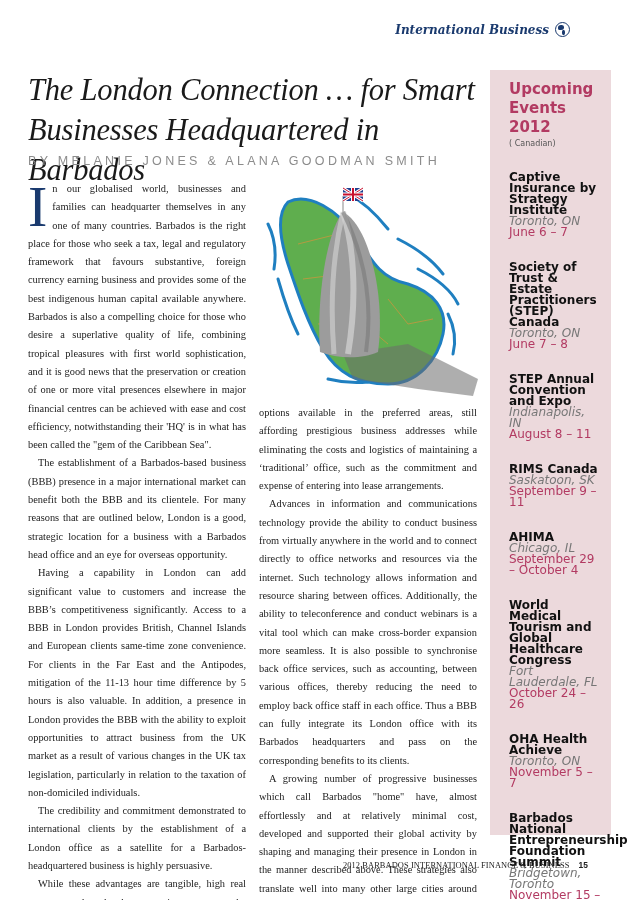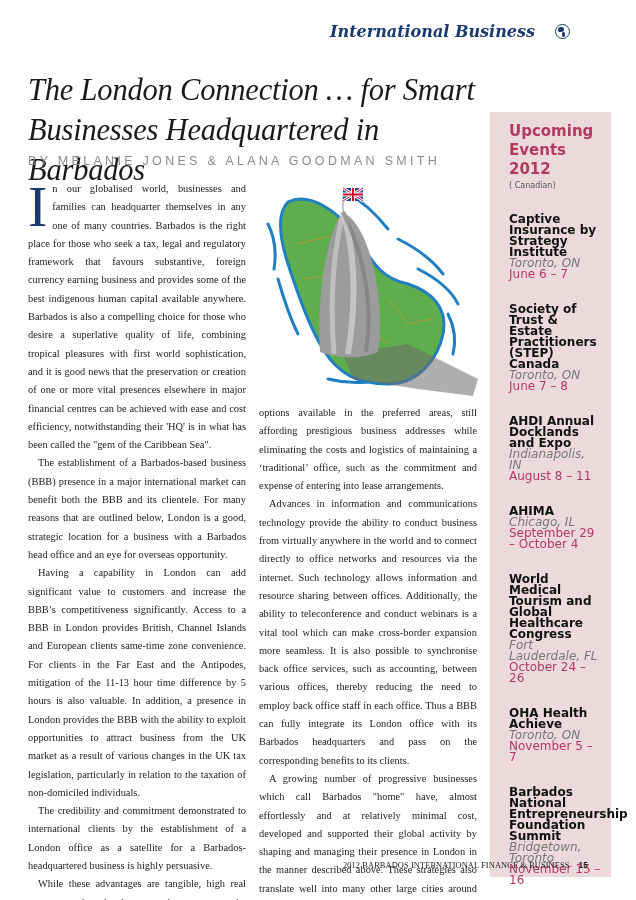--- a/index.html
+++ b/index.html
@@ -1,35 +1,35 @@
 <!DOCTYPE html>
 <html><head>
   <meta charset="utf-8">
   <style>
     html, body { margin: 0; padding: 0; background: #ffffff; }
     body { width: 636px; height: 900px; position: relative; overflow: hidden; font-family: "Liberation Serif", serif; color: #1e1e1e; }
 
-    .section-header { position: absolute; top: 22px; right: 66px; font-family: "DejaVu Serif", serif; font-style: italic; font-weight: bold; font-size: 16px; color: #1a3a6e; display: flex; align-items: center; gap: 20px; justify-content: space-between; }
+    .section-header { position: absolute; top: 22px; right: 66px; font-family: "DejaVu Serif", serif; font-style: italic; font-weight: bold; font-size: 12px; color: #1a3a6e; display: flex; align-items: center; gap: 6px; justify-content: space-between; }
     .globe { width: 15px; height: 15px; border: 1.5px solid #1a3a6e; border-radius: 50%; position: relative; box-sizing: border-box; overflow: hidden; }
     .globe::before { content: ""; position: absolute; left: 2px; top: 2px; width: 6px; height: 5px; background: #1a3a6e; border-radius: 50% 40% 50% 30%; }
     .globe::after { content: ""; position: absolute; left: 6px; top: 7px; width: 3px; height: 5px; background: #1a3a6e; border-radius: 40%; }
 
     .title { position: absolute; left: 28px; top: 70px; width: 450px; font-family: "Liberation Serif", serif; font-size: 30.5px; line-height: 40px; color: #1a1a1a; letter-spacing: -0.2px; margin: 0; font-weight: normal; font-style: italic; }
     .byline { position: absolute; left: 28px; top: 154px; font-family: "Liberation Sans", sans-serif; font-size: 12.5px; letter-spacing: 3.3px; color: #8c8c8c; }
 
     .col { position: absolute; font-family: "Liberation Serif", serif; font-size: 10.4px; line-height: 18.3px; text-align: justify; color: #222; }
     .col p { margin: 0; text-indent: 10px; }
     .col p.first { text-indent: 0; }
     .col1 { left: 28px; top: 180px; width: 218px; }
     .col2 { left: 259px; top: 404px; width: 218px; }
     .dropcap { float: left; font-family: "Liberation Serif", serif; font-size: 58px; line-height: 46px; color: #1a3a6e; margin: 4px 5px 0 0; height: 48px; }
 
     .illustration { position: absolute; left: 258px; top: 184px; width: 224px; height: 212px; }
 
-    .sidebar { position: absolute; left: 490px; top: 70px; width: 121px; height: 765px; background: #ecd9dc; box-sizing: border-box; padding: 10px 10px 0 19px; font-family: "DejaVu Sans", sans-serif; margin-top: 42px; }
+    .sidebar { position: absolute; left: 490px; top: 70px; width: 121px; height: 765px; background: #ecd9dc; box-sizing: border-box; padding: 10px 10px 0 19px; font-family: "DejaVu Sans", sans-serif; }
     .sb-title { font-size: 15px; line-height: 19px; font-weight: bold; color: #b23a62; margin: 0; }
     .sb-sub { font-size: 8px; color: #555; margin-top: 2px; }
     .event { margin-top: 24px; font-size: 12px; line-height: 11px; }
     .event:first-of-type { margin-top: 27px; }
     .ev-name { font-weight: bold; color: #111; }
     .ev-loc { font-style: italic; color: #777; }
     .ev-date { color: #b23a62; }
     .sb-note { margin-top: 24px; font-size: 7.6px; line-height: 11px; font-weight: bold; color: #777; letter-spacing: 0.2px; }
     .sb-note .strong { color: #111; }
 
@@ -104,23 +104,28 @@
     <div class="ev-name">Captive Insurance by Strategy Institute</div>
     <div class="ev-loc">Toronto, ON</div>
     <div class="ev-date">June 6 – 7</div>
   </div>
   <div class="event">
     <div class="ev-name">Society of Trust &amp; Estate Practitioners (STEP) Canada</div>
     <div class="ev-loc">Toronto, ON</div>
     <div class="ev-date">June 7 – 8</div>
   </div>
   <div class="event">
-    <div class="ev-name">AHDI Annual Docklands and Expo</div>
+    <div class="ev-name">STEP Annual Convention and Expo</div>
     <div class="ev-loc">Indianapolis, IN</div>
     <div class="ev-date">August 8 – 11</div>
+  </div>
+  <div class="event">
+    <div class="ev-name">RIMS Canada</div>
+    <div class="ev-loc">Saskatoon, SK</div>
+    <div class="ev-date">September 9 – 11</div>
   </div>
   <div class="event">
     <div class="ev-name">AHIMA</div>
     <div class="ev-loc">Chicago, IL</div>
     <div class="ev-date">September  29 – October 4</div>
   </div>
   <div class="event">
     <div class="ev-name">World Medical Tourism and Global Healthcare Congress</div>
     <div class="ev-loc">Fort Lauderdale, FL</div>
     <div class="ev-date">October 24 – 26</div>

